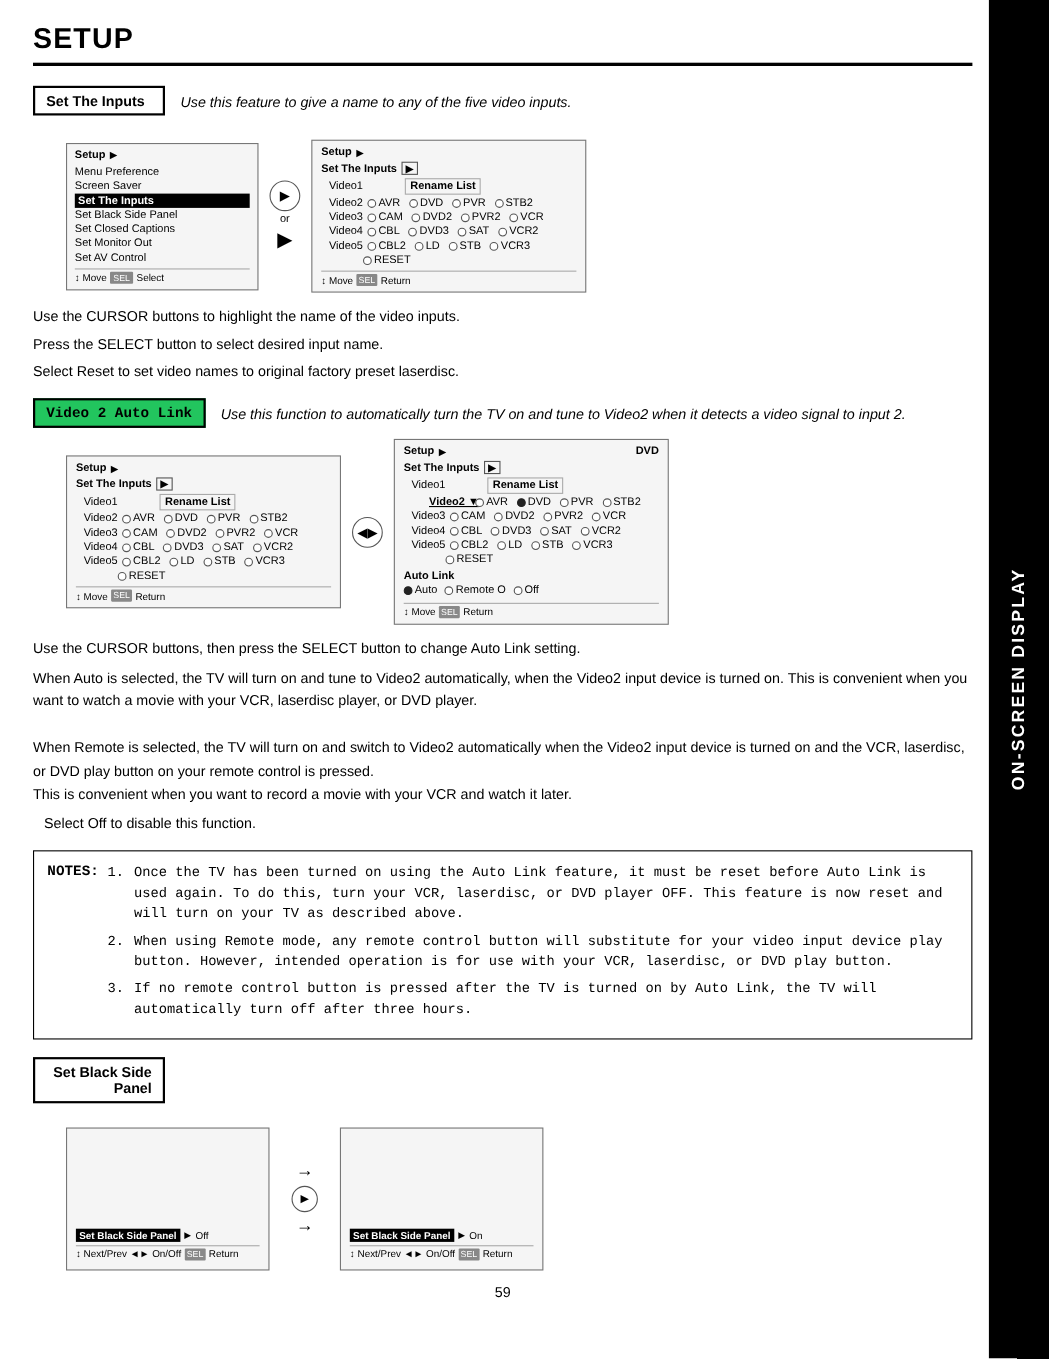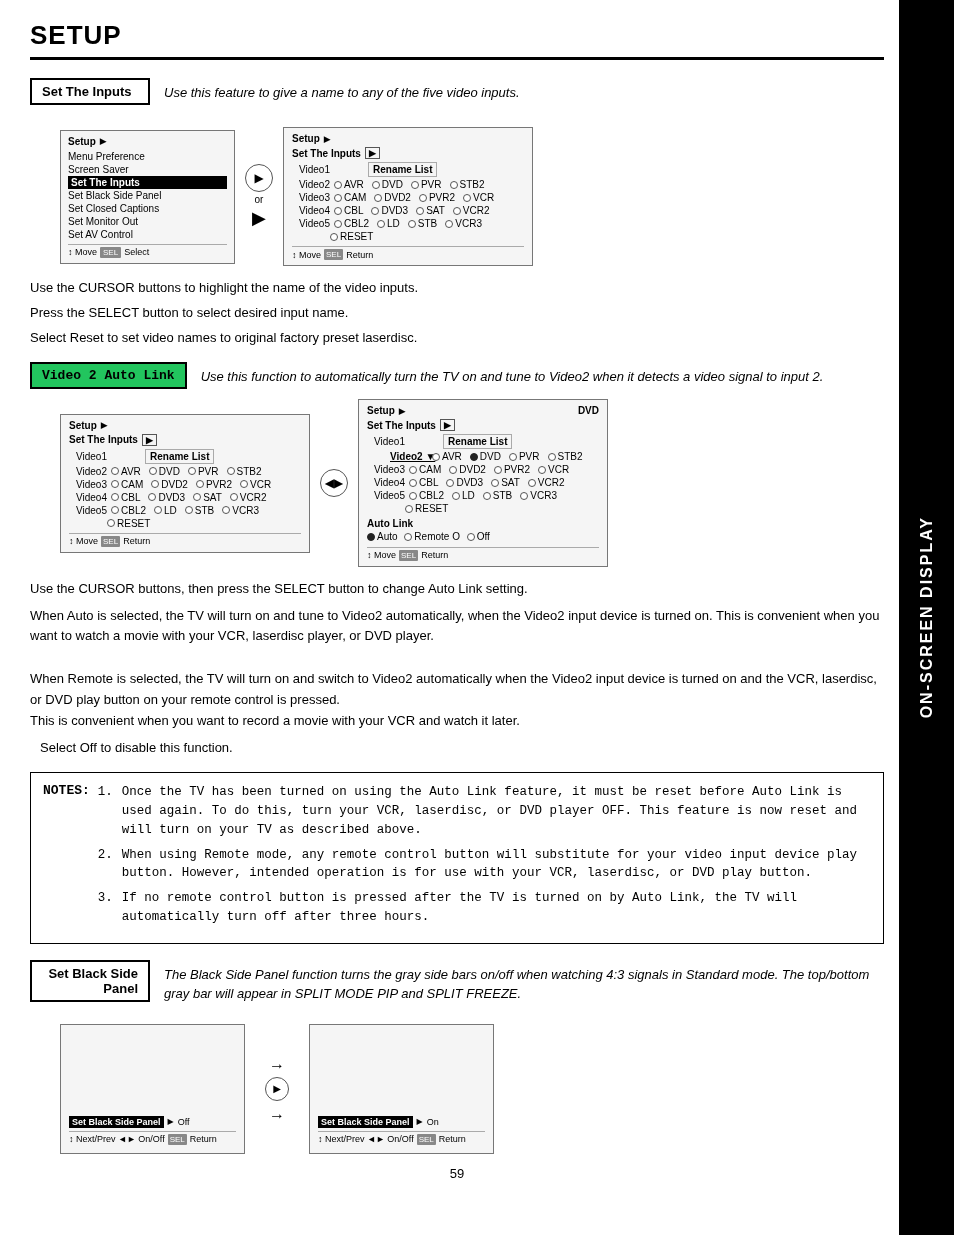--- a/index.html
+++ b/index.html
@@ -602,21 +602,20 @@
         </li>
       </ol>
     </div>
   </div>
 
   <div class="section-row">
     <div class="section-header" style="text-align:right;">
       <span>Set Black Side</span><br>
       <span>Panel</span>
     </div>
-    <div class="section-desc">The Black Side Panel function turns the gray side bars on/off when watching 4:3 signals in Standard mode.  The top/bottom gray bar will appear in SPLIT MODE PIP and SPLIT FREEZE.</div>
   </div>
 
   <div class="screens-row" style="align-items:center; justify-content:flex-start;">
 
     <div class="bsp-screen" style="width:185px; height:130px; display:flex; flex-direction:column; justify-content:flex-end;">
       <div class="bsp-title-row">
         <span class="bsp-title">Set Black Side Panel</span>
         <span class="bsp-arrow">▶</span>
         <span class="bsp-value">Off</span>
       </div>

